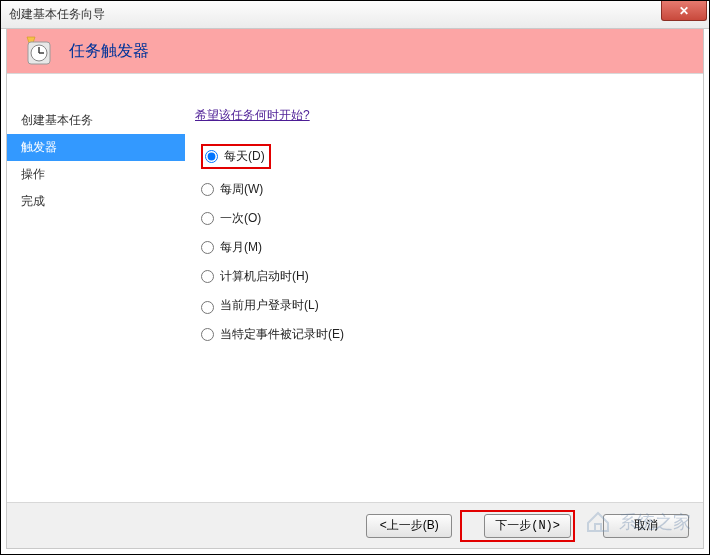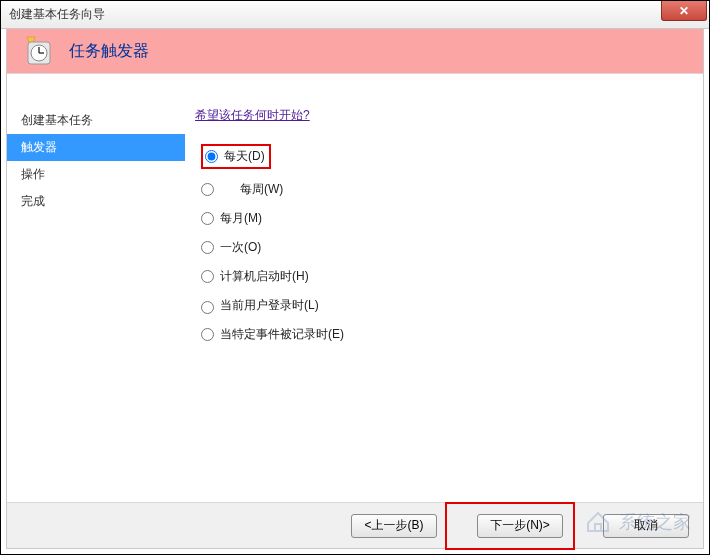--- a/index.html
+++ b/index.html
@@ -138,21 +138,22 @@
     border-radius: 3px;
     font-size: 12px;
     font-family: inherit;
     cursor: pointer;
     padding: 0 10px;
     margin-left: 20px;
   }
   .btn-wrap-highlight {
     border: 2px solid #e20000;
     display: inline-flex;
-    padding: 10px;
+    padding: 2px;
+    font-family: Liberation Mono, monospace;
   }
   .watermark {
     position: absolute;
     right: 12px;
     bottom: 10px;
     color: rgba(90,120,160,0.35);
     font-size: 18px;
     pointer-events: none;
   }
   .watermark-house {
@@ -197,35 +198,35 @@
     <div class="main-panel">
       <div class="prompt">希望该任务何时开始?</div>
       <div class="radio-list" id="radio-list">
           <div class="radio-row">
             <span class="highlight-red" style="display: inline-flex; align-items: center;">
               <input type="radio" name="trigger" checked="" style="">
               <label>每天(D)</label>
             </span>
           </div>
           <div class="radio-row">
-            <span style="display: inline-flex; align-items: center; gap: 20px;">
+            <span style="display: inline-flex; align-items: center;">
               <input type="radio" name="trigger" style="">
               <label>每周(W)</label>
             </span>
           </div>
           <div class="radio-row">
             <span style="display: inline-flex; align-items: center;">
               <input type="radio" name="trigger" style="">
+              <label>一次(O)</label>
+            </span>
+          </div>
+          <div class="radio-row">
+            <span style="display: inline-flex; align-items: center;">
+              <input type="radio" name="trigger" style="">
               <label>每月(M)</label>
-            </span>
-          </div>
-          <div class="radio-row">
-            <span style="display: inline-flex; align-items: center;">
-              <input type="radio" name="trigger" style="">
-              <label>一次(O)</label>
             </span>
           </div>
           <div class="radio-row">
             <span style="display: inline-flex; align-items: center;">
               <input type="radio" name="trigger" style="">
               <label>计算机启动时(H)</label>
             </span>
           </div>
           <div class="radio-row">
             <span style="display: inline-flex; align-items: flex-end;">

